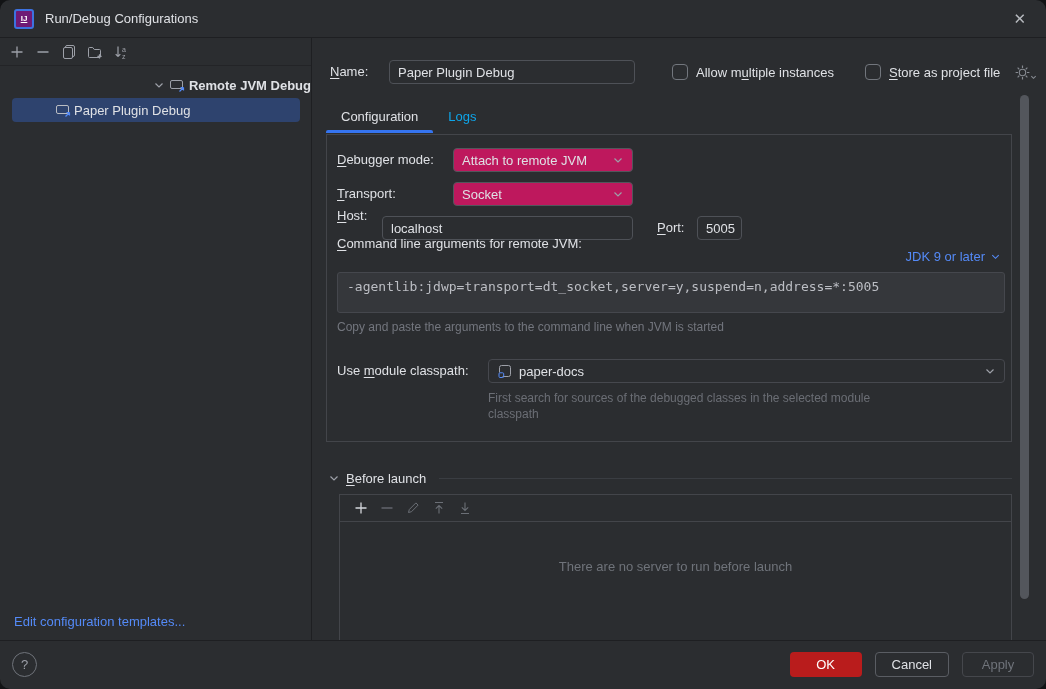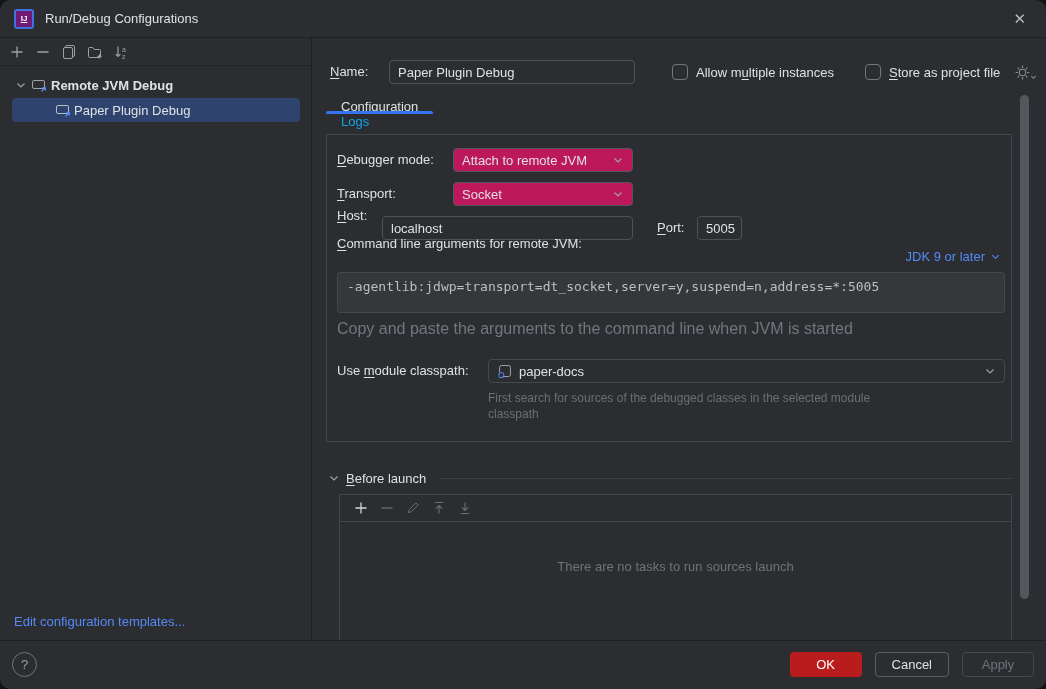--- a/index.html
+++ b/index.html
@@ -27,39 +27,39 @@
   .dlg-body { display:flex; height:602px; }
   .sidebar { width:312px; flex:none; border-right:1px solid #1e1f22; position:relative; }
   .content { position:relative; flex:1; }
 
   
   .sb-toolbar { height:28px; display:flex; align-items:center; gap:10px; padding-left:9px;
                 border-bottom:1px solid #232427; color:#9da0a8; }
   .sb-toolbar .icon-btn { width:16px; height:16px; display:flex; cursor:pointer; }
   .tree { padding-top:7px; }
   .tree-group { height:24px; display:flex; align-items:center; padding-left:15px; gap:4px;
-                font-weight:700; color:#dfe1e5; cursor:pointer; }
+                font-weight:700; color:#dfe1e5; cursor:pointer;justify-content:flex-end; }
   .tree-item { height:24px; margin:1px 11px 0 12px; border-radius:4px; background:#2e436e;
                display:flex; align-items:center; padding-left:43px; gap:3px; cursor:pointer; }
   .edit-link { position:absolute; left:14px; top:576px; color:#548af7; cursor:pointer; }
 
   
   .flabel { color:#dfe1e5; }
   .mn { text-decoration:underline; text-underline-offset:2px; }
   .abs { position:absolute; }
   .name-label { left:18px; top:21px; height:26px; line-height:26px; }
   .tfield { position:absolute; height:24px; background:#2b2d30; border:1px solid #4e5157;
             border-radius:4px; display:flex; align-items:center; padding:0 8px; color:#dfe1e5; cursor:text; }
   .name-field { left:77px; top:22px; width:246px; }
   .cb-group { position:absolute; top:21px; height:26px; display:flex; align-items:center; gap:8px; cursor:pointer; }
   .checkbox { width:16px; height:16px; border:1px solid #72767d; border-radius:4px; flex:none; }
   .gear-wrap { display:flex; align-items:flex-end; margin-left:6px; color:#878b92; cursor:pointer; }
 
   
-  .tabs { position:absolute; left:14px; top:61px; height:34px; display:flex;flex-direction:column; }
+  .tabs { position:absolute; left:14px; top:61px; height:34px; display:flex; }
   .tab { padding:0 15px; display:flex; align-items:center; position:relative; color:#0ea5e9; cursor:pointer; }
   .tab.active { color:#dfe1e5; }
   .tab.active::after { content:""; position:absolute; left:0; right:0; bottom:0; height:3px;
                        background:#3574f0; border-radius:2px 2px 0 0; }
 
   
   .panel { position:absolute; left:14px; top:96px; width:686px; height:308px; border:1px solid #43454a; }
   .panel .flabel { position:absolute; height:24px; line-height:24px; }
   .combo { position:absolute; height:24px; background:#be185d; border:1px solid #53565c; border-radius:4px;
            display:flex; align-items:center; padding:0 8px; gap:6px; cursor:pointer; }
@@ -69,21 +69,21 @@
   .input-host { left:55px; top:81px; width:251px; }
   .input-port { left:370px; top:81px; width:45px; }
   .lbl-dm { left:10px; top:13px; } .lbl-tr { left:10px; top:47px; }
   .lbl-host { left:10px; top:69px; } .lbl-port { left:330px; top:81px; }
   .lbl-cmd { left:10px; top:100px; height:18px !important; line-height:18px !important; }
   .jdk-link { position:absolute; right:10px; top:112px; height:18px; display:flex; align-items:center;
               gap:5px; color:#548af7; cursor:pointer; }
   .cmd-box { position:absolute; left:10px; top:137px; width:668px; height:41px; background:#35373b;
              border:1px solid #45474d; border-radius:3px; padding:6px 9px;
              font-family:"DejaVu Sans Mono", monospace; font-size:13px; color:#bcbec4; cursor:text; }
-  .cmd-help { position:absolute; left:10px; top:185px; font-size:16px; color:#73767e; }
+  .cmd-help { position:absolute; left:10px; top:185px; font-size:12px; color:#73767e; }
   .lbl-mod { left:10px; top:224px; }
   .combo-mod { left:161px; top:224px; width:517px; background:#2b2d30; border-color:#46484e; }
   .mod-help { position:absolute; left:161px; top:255px; width:385px; font-size:12px; line-height:16px; color:#6b6e75; }
 
   
   .bl-header { position:absolute; left:16px; top:431px; right:34px; height:18px;
                display:flex; align-items:center; gap:6px; cursor:pointer; }
   .bl-header .rule { flex:1; height:1px; background:#3a3d42; margin-left:7px; }
   .bl-box { position:absolute; left:27px; top:456px; width:673px; height:146px;
             border:1px solid #43454a; border-bottom:none; }
@@ -311,21 +311,21 @@
             <svg width="16" height="16" viewBox="0 0 16 16">
                 <path d="M4 2.5h8M8 5.5v8M4.8 8.7 8 5.5l3.2 3.2" stroke="currentColor" stroke-width="1.1" fill="none"></path>
               </svg>
           </span>
           <span class="icon-btn">
             <svg width="16" height="16" viewBox="0 0 16 16">
                 <path d="M4 13.5h8M8 2.5v8M4.8 7.3 8 10.5l3.2-3.2" stroke="currentColor" stroke-width="1.1" fill="none"></path>
               </svg>
           </span>
         </div>
-        <div class="bl-empty">There are no tasks to run sources launch</div>
+        <div class="bl-empty">There are no server to run before launch</div>
       </div>
 
       <div class="scroll-thumb"></div>
     </div>
   </div>
 
   <div class="footer">
     <div class="help-btn">?</div>
     <div class="btns">
       <div class="btn btn-ok">OK</div>

